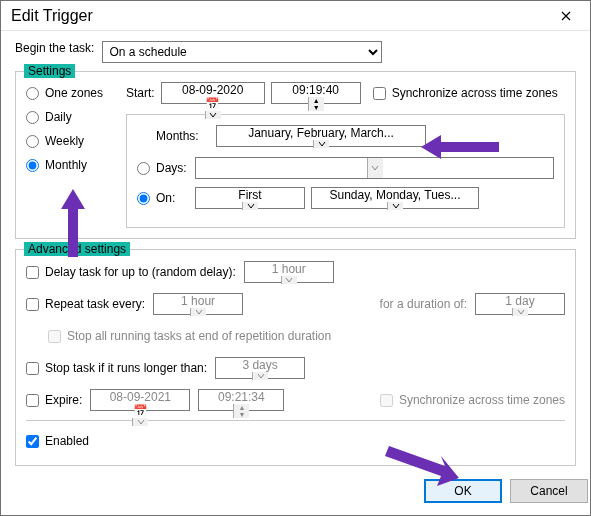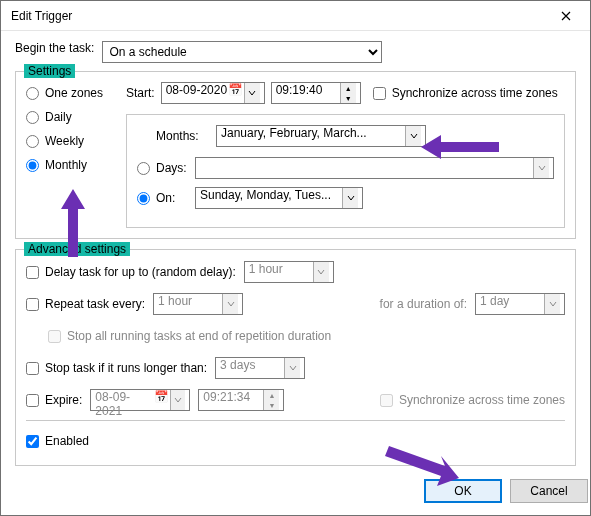--- a/index.html
+++ b/index.html
@@ -19,39 +19,39 @@
     box-shadow: 0 4px 16px rgba(0,0,0,0.25);
   }
   .titlebar {
     height: 30px;
     display: flex;
     align-items: center;
     justify-content: space-between;
     padding: 0 4px 0 10px;
     border-bottom: 1px solid #e5e5e5;
   }
-  .titlebar .title { font-size: 12px; }
+  .titlebar .title { font-size: 16px; }
   .close-btn {
     width: 40px; height: 26px;
     display: flex; align-items: center; justify-content: center;
     cursor: pointer;
   }
   .close-btn svg { width: 10px; height: 10px; }
   .content { padding: 10px 14px 0 14px; }
   .row { display: flex; align-items: flex-start; gap: 8px; margin-bottom: 8px; }
   .lbl { white-space: nowrap; }
   select, .combo, .date, .spin, .txt {
     border: 1px solid #7a7a7a;
     background: #fff;
     height: 22px;
     font: inherit;
     padding: 0 4px;
   }
   select { padding: 1px 2px; }
-  .combo, .date, .spin { display: inline-flex; justify-content: space-between; }
+  .combo, .date, .spin { display: inline-flex; align-items: center; justify-content: space-between; flex-direction: column; }
   .combo .caret, .date .caret { width: 16px; text-align: center; border-left: 1px solid #aaa; height: 100%; display:flex; align-items:center; justify-content:center; background:#f0f0f0; }
   .spin .spinbtns { width: 16px; height: 100%; border-left: 1px solid #aaa; display:flex; flex-direction:column; }
   .spin .spinbtns div { flex:1; background:#f0f0f0; display:flex; align-items:center; justify-content:center; font-size:7px; }
   .date .cal { width:16px; text-align:center; }
   .fieldset {
     border: 1px solid #c8c8c8;
     position: relative;
     padding: 10px 10px 10px 10px;
     margin-bottom: 10px;
   }
@@ -193,20 +193,28 @@
                       <path d="M1 2 L4 6 L7 2" fill="none" stroke="#888"></path>
                     </svg>
                   </span>
               </span>
             </div>
             <div class="dayrow">
               <label style="width:52px" class="chk">
                   <input type="radio" name="dayon" checked="" style="">
                   <span>On:</span>
                 </label>
+              <span class="combo" style="width:110px">
+                <span>First</span>
+                <span class="caret">
+                    <svg viewBox="0 0 8 8">
+                      <path d="M1 2 L4 6 L7 2" fill="none" stroke="#000"></path>
+                    </svg>
+                  </span>
+              </span>
               <span class="combo" style="width:168px">
                 <span>Sunday, Monday, Tues...</span>
                 <span class="caret">
                     <svg viewBox="0 0 8 8">
                       <path d="M1 2 L4 6 L7 2" fill="none" stroke="#000"></path>
                     </svg>
                   </span>
               </span>
             </div>
           </div>

